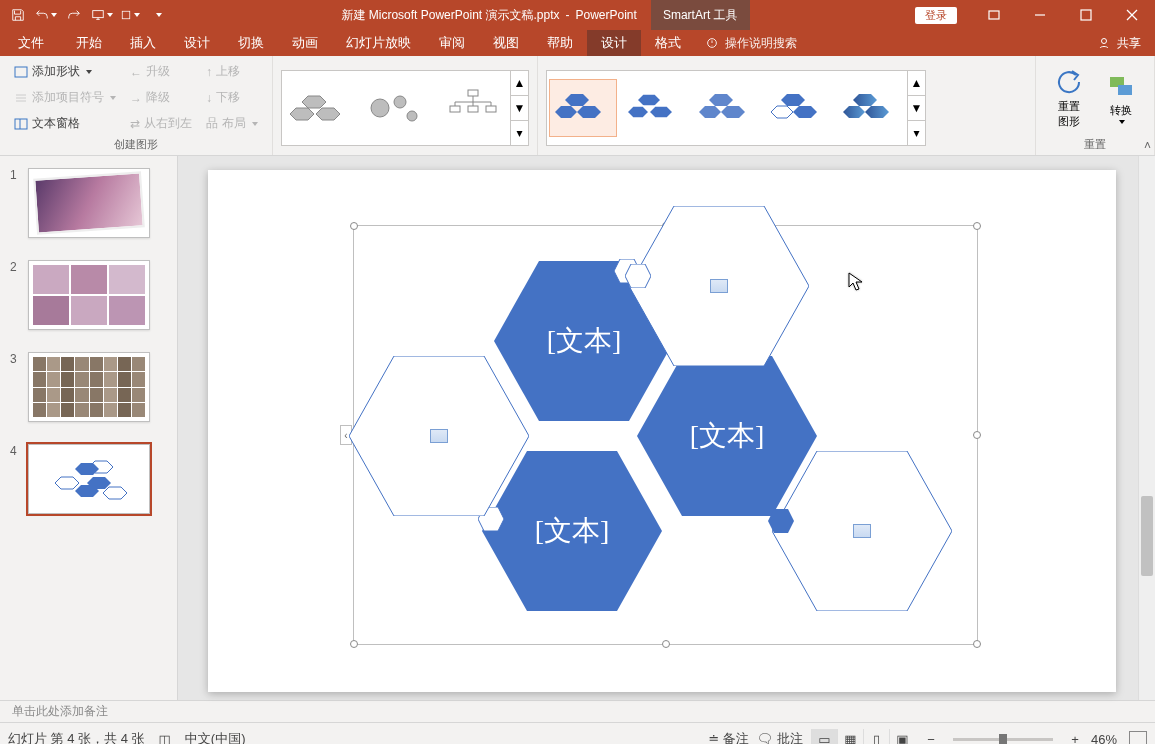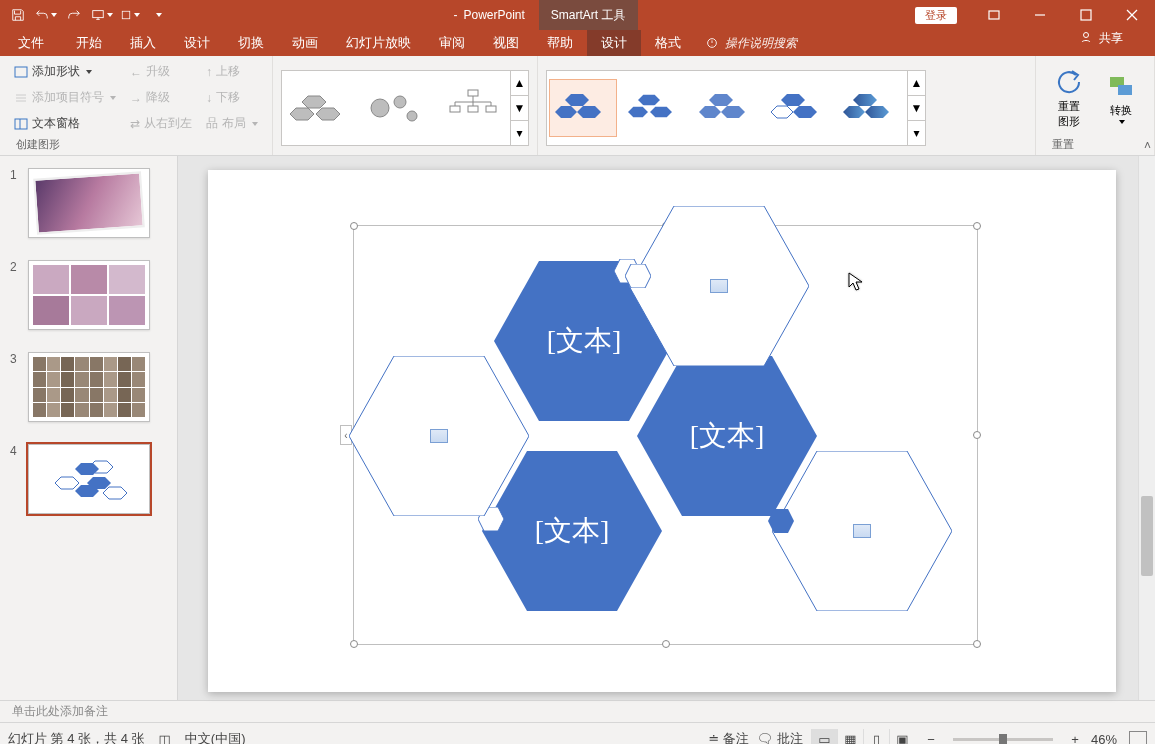--- a/index.html
+++ b/index.html
@@ -15,28 +15,28 @@
 .win-controls { display: flex; align-items: center; }
 .login-btn { background:#fff; color:#b7472a; padding:1px 10px; font-size:11px; margin-right:14px; border-radius:2px;}
 .win-btn { width: 46px; height: 30px; display: flex; align-items: center; justify-content: center; cursor: pointer; }
 .win-btn svg { stroke: #fff; fill: none; stroke-width:1.2; }
 
 
 .tabs-row { height: 26px; background: #b7472a; display: flex; align-items: stretch; color: #fff; }
 .tab { padding: 0 14px; display: flex; align-items: center; font-size: 13px; cursor: pointer; }
 .tab.file { padding: 0 18px; }
 .tab.active { background: #843b2a; }
-.tabs-right { margin-left: auto; display: flex; padding-right: 32px; gap:6px; }
-.tell-me { display:flex; align-items:center; gap:6px; padding:0 10px; color:rgba(255,255,255,.9);font-style:italic;}
+.tabs-right { margin-left: auto; display: flex; align-items: center; padding-right: 14px; gap:6px; }
+.tell-me { display:flex; align-items:center; gap:6px; padding:0 10px; color:rgba(255,255,255,.9);}
 
 
 .ribbon { height: 100px; background: #f3f2f1; border-bottom: 1px solid #d6d6d6; display: flex; position:relative; }
 .rgroup { border-right: 1px solid #e1dfdd; display: flex; flex-direction: column; }
 .rgroup-body { flex: 1; display: flex; align-items: center; padding: 4px 8px 0; gap:2px;}
-.rgroup-label { font-size: 11px; color: #666; padding: 2px 16px 3px; }
+.rgroup-label { text-align: center; font-size: 11px; color: #666; padding: 2px 0 3px; }
 .rbtn-stack { display:flex; flex-direction:column; gap:4px;}
 .rbtn-small { display:flex; align-items:center; gap:4px; height:22px; padding:0 6px; font-size:12px; color:#444; cursor:pointer;}
 .rbtn-small.disabled { color:#b5b5b5; cursor:default;}
 .rbtn-big { display:flex; flex-direction:column; align-items:center; justify-content:center; width:50px; padding:2px 4px; cursor:pointer; font-size:11px; text-align:center; gap:2px;}
 
 
 .gallery { display:flex; align-items:center; border:1px solid #c8c6c4; background:#fff; height:76px;}
 .gal-item { width:72px; height:58px; margin:4px 2px; display:flex; align-items:center; justify-content:center;}
 .gal-spin { width:18px; display:flex; flex-direction:column; border-left:1px solid #c8c6c4; height:100%;}
 .gal-spin div { flex:1; display:flex; align-items:center; justify-content:center; border-bottom:1px solid #c8c6c4; cursor:pointer;}
@@ -126,20 +126,21 @@
         <svg width="12" height="12" viewBox="0 0 16 16">
           <rect x="3" y="3" width="10" height="10" fill="none" stroke="#fff"></rect>
         </svg>
         <span class="tri-down" style="color:#fff"></span>
       </div>
     <div class="qat-btn">
         <span class="tri-down" style="color:#fff"></span>
       </div>
   </div>
   <div class="title-text">
+    <span>新建 Microsoft PowerPoint 演示文稿.pptx</span>
     <span>-</span>
     <span>PowerPoint</span>
     <span class="context-tab-wrap">SmartArt 工具</span>
   </div>
   <div class="win-controls">
     <div class="login-btn">登录</div>
     <div class="win-btn">
         <svg width="14" height="14" viewBox="0 0 14 14">
           <rect x="2" y="3" width="10" height="8"></rect>
         </svg>

